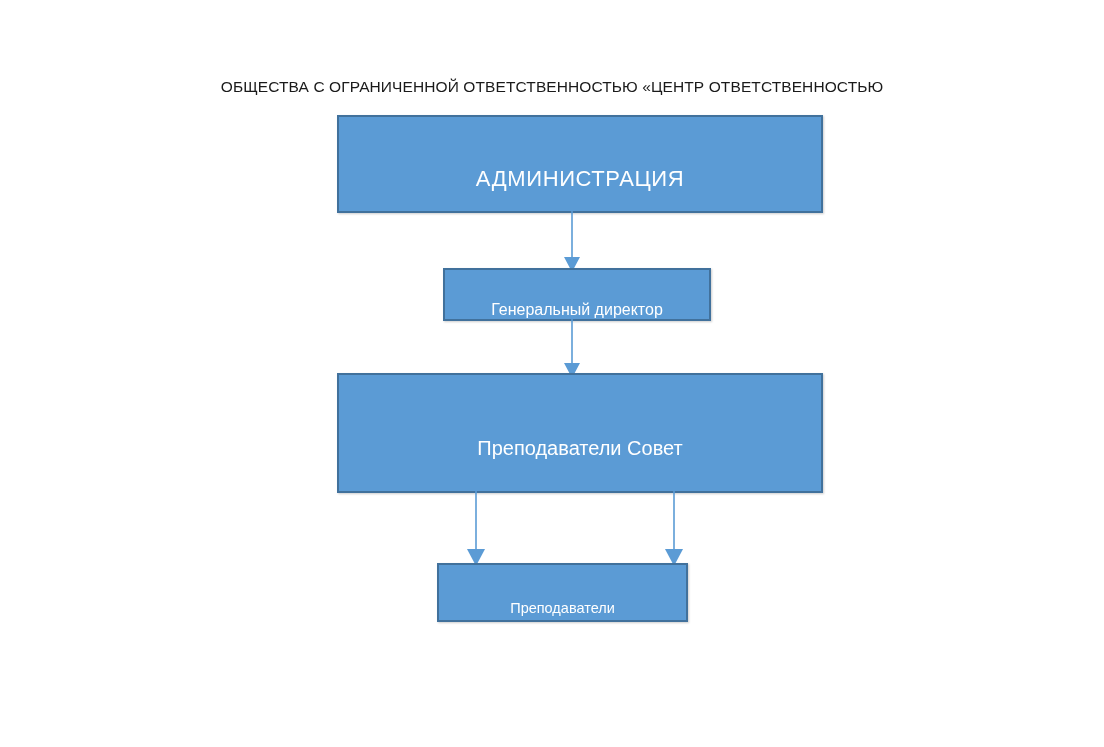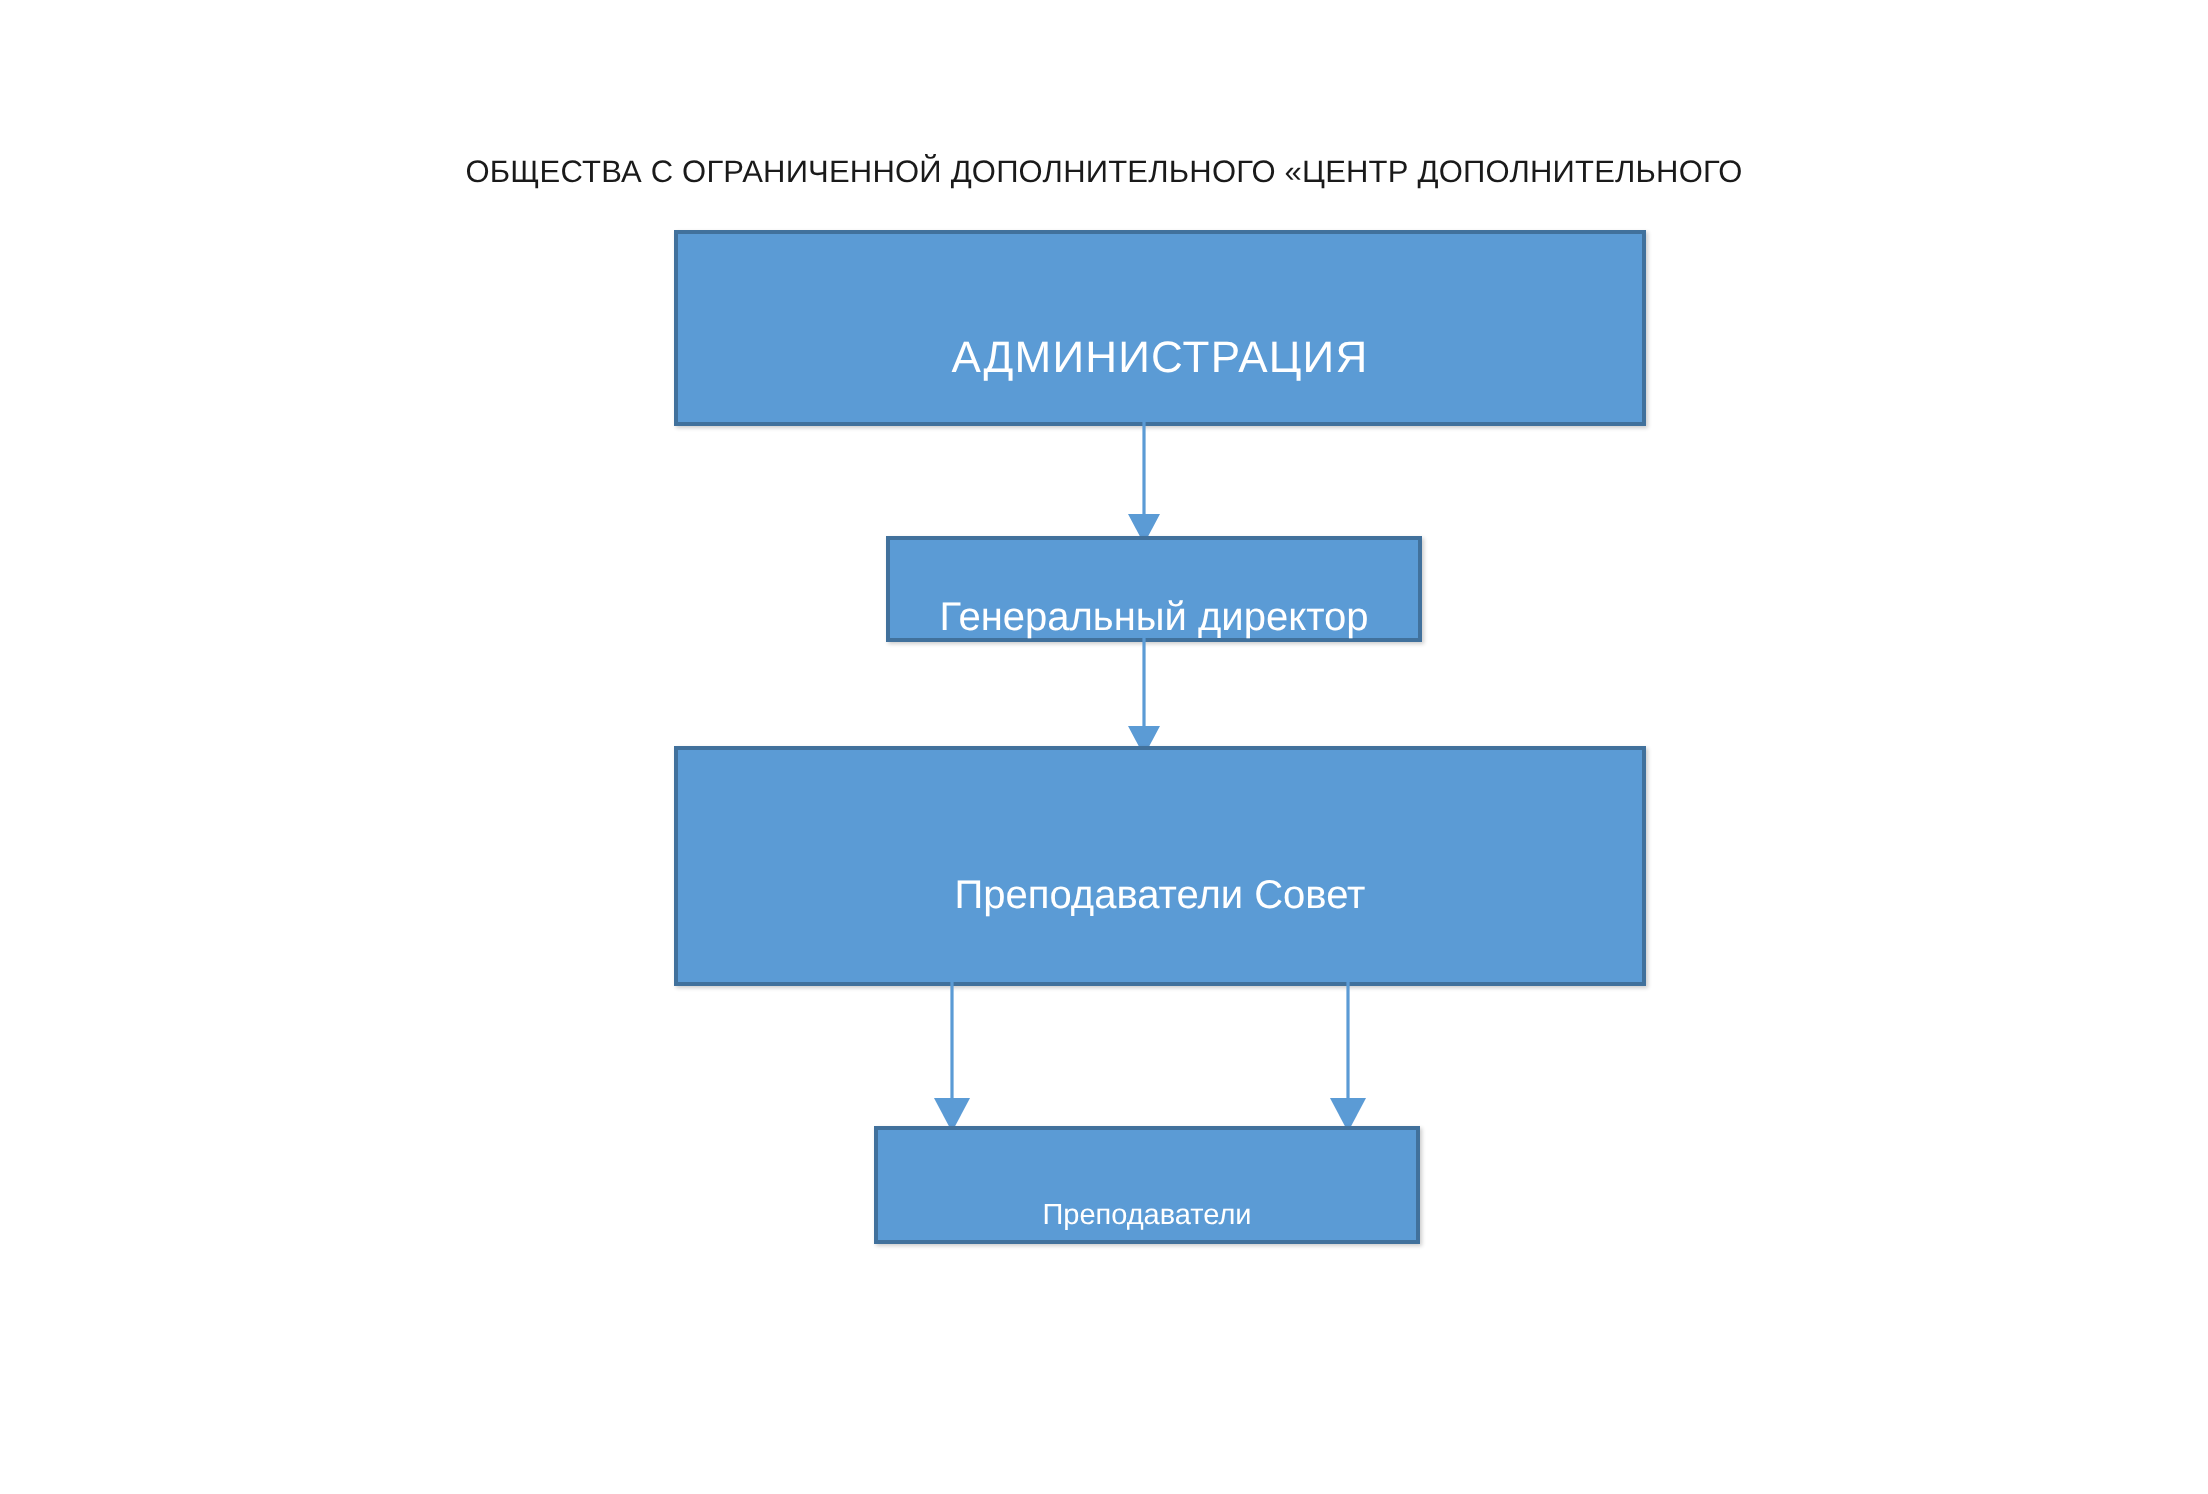--- a/index.html
+++ b/index.html
@@ -69,54 +69,54 @@
     height: 98px;
   }
   #node-administration .node-label { font-size: 22px; letter-spacing: 0.6px; }
 
   #node-director {
     left: 443px;
     top: 268px;
     width: 268px;
     height: 53px;
   }
-  #node-director .node-label { font-size: 20px; }
+  #node-director .node-label { font-size: 16px; }
 
   #node-pedagogical-council {
     left: 337px;
     top: 373px;
     width: 486px;
     height: 120px;
   }
   #node-pedagogical-council .node-label { font-size: 20px; }
 
   #node-teachers {
     left: 437px;
     top: 563px;
-    width: 273px;
+    width: 251px;
     height: 59px;
   }
   #node-teachers .node-label { font-size: 14.5px; }
 
   
   .connector {
     position: absolute;
     overflow: visible;
     pointer-events: none;
   }
   #connector-admin-to-director { left: 540px; top: 210px; width: 70px; height: 64px; }
   #connector-director-to-council { left: 540px; top: 318px; width: 70px; height: 62px; }
   #connector-council-to-teachers-left { left: 446px; top: 490px; width: 62px; height: 78px; }
   #connector-council-to-teachers-right { left: 644px; top: 490px; width: 62px; height: 78px; }
 </style>
 </head>
 <body>
 
 <div id="doc-title">
-  <span class="title-line">ОБЩЕСТВА С ОГРАНИЧЕННОЙ ДОПОЛНИТЕЛЬНОГО «ЦЕНТР ДОПОЛНИТЕЛЬНОГО</span>
+  <span class="title-line">ОБЩЕСТВА С ОГРАНИЧЕННОЙ ОТВЕТСТВЕННОСТЬЮ «ЦЕНТР ОТВЕТСТВЕННОСТЬЮ</span>
   <span class="title-line">ОБРАЗОВАНИЯ «ПЕРСПЕКТИВА»</span>
 </div>
 
 <div id="org-chart">
 
   <div class="node" id="node-administration">
     <span class="node-label">АДМИНИСТРАЦИЯ</span>
   </div>
 
   <svg class="connector" id="connector-admin-to-director" viewBox="0 0 70 64" width="70" height="64">

